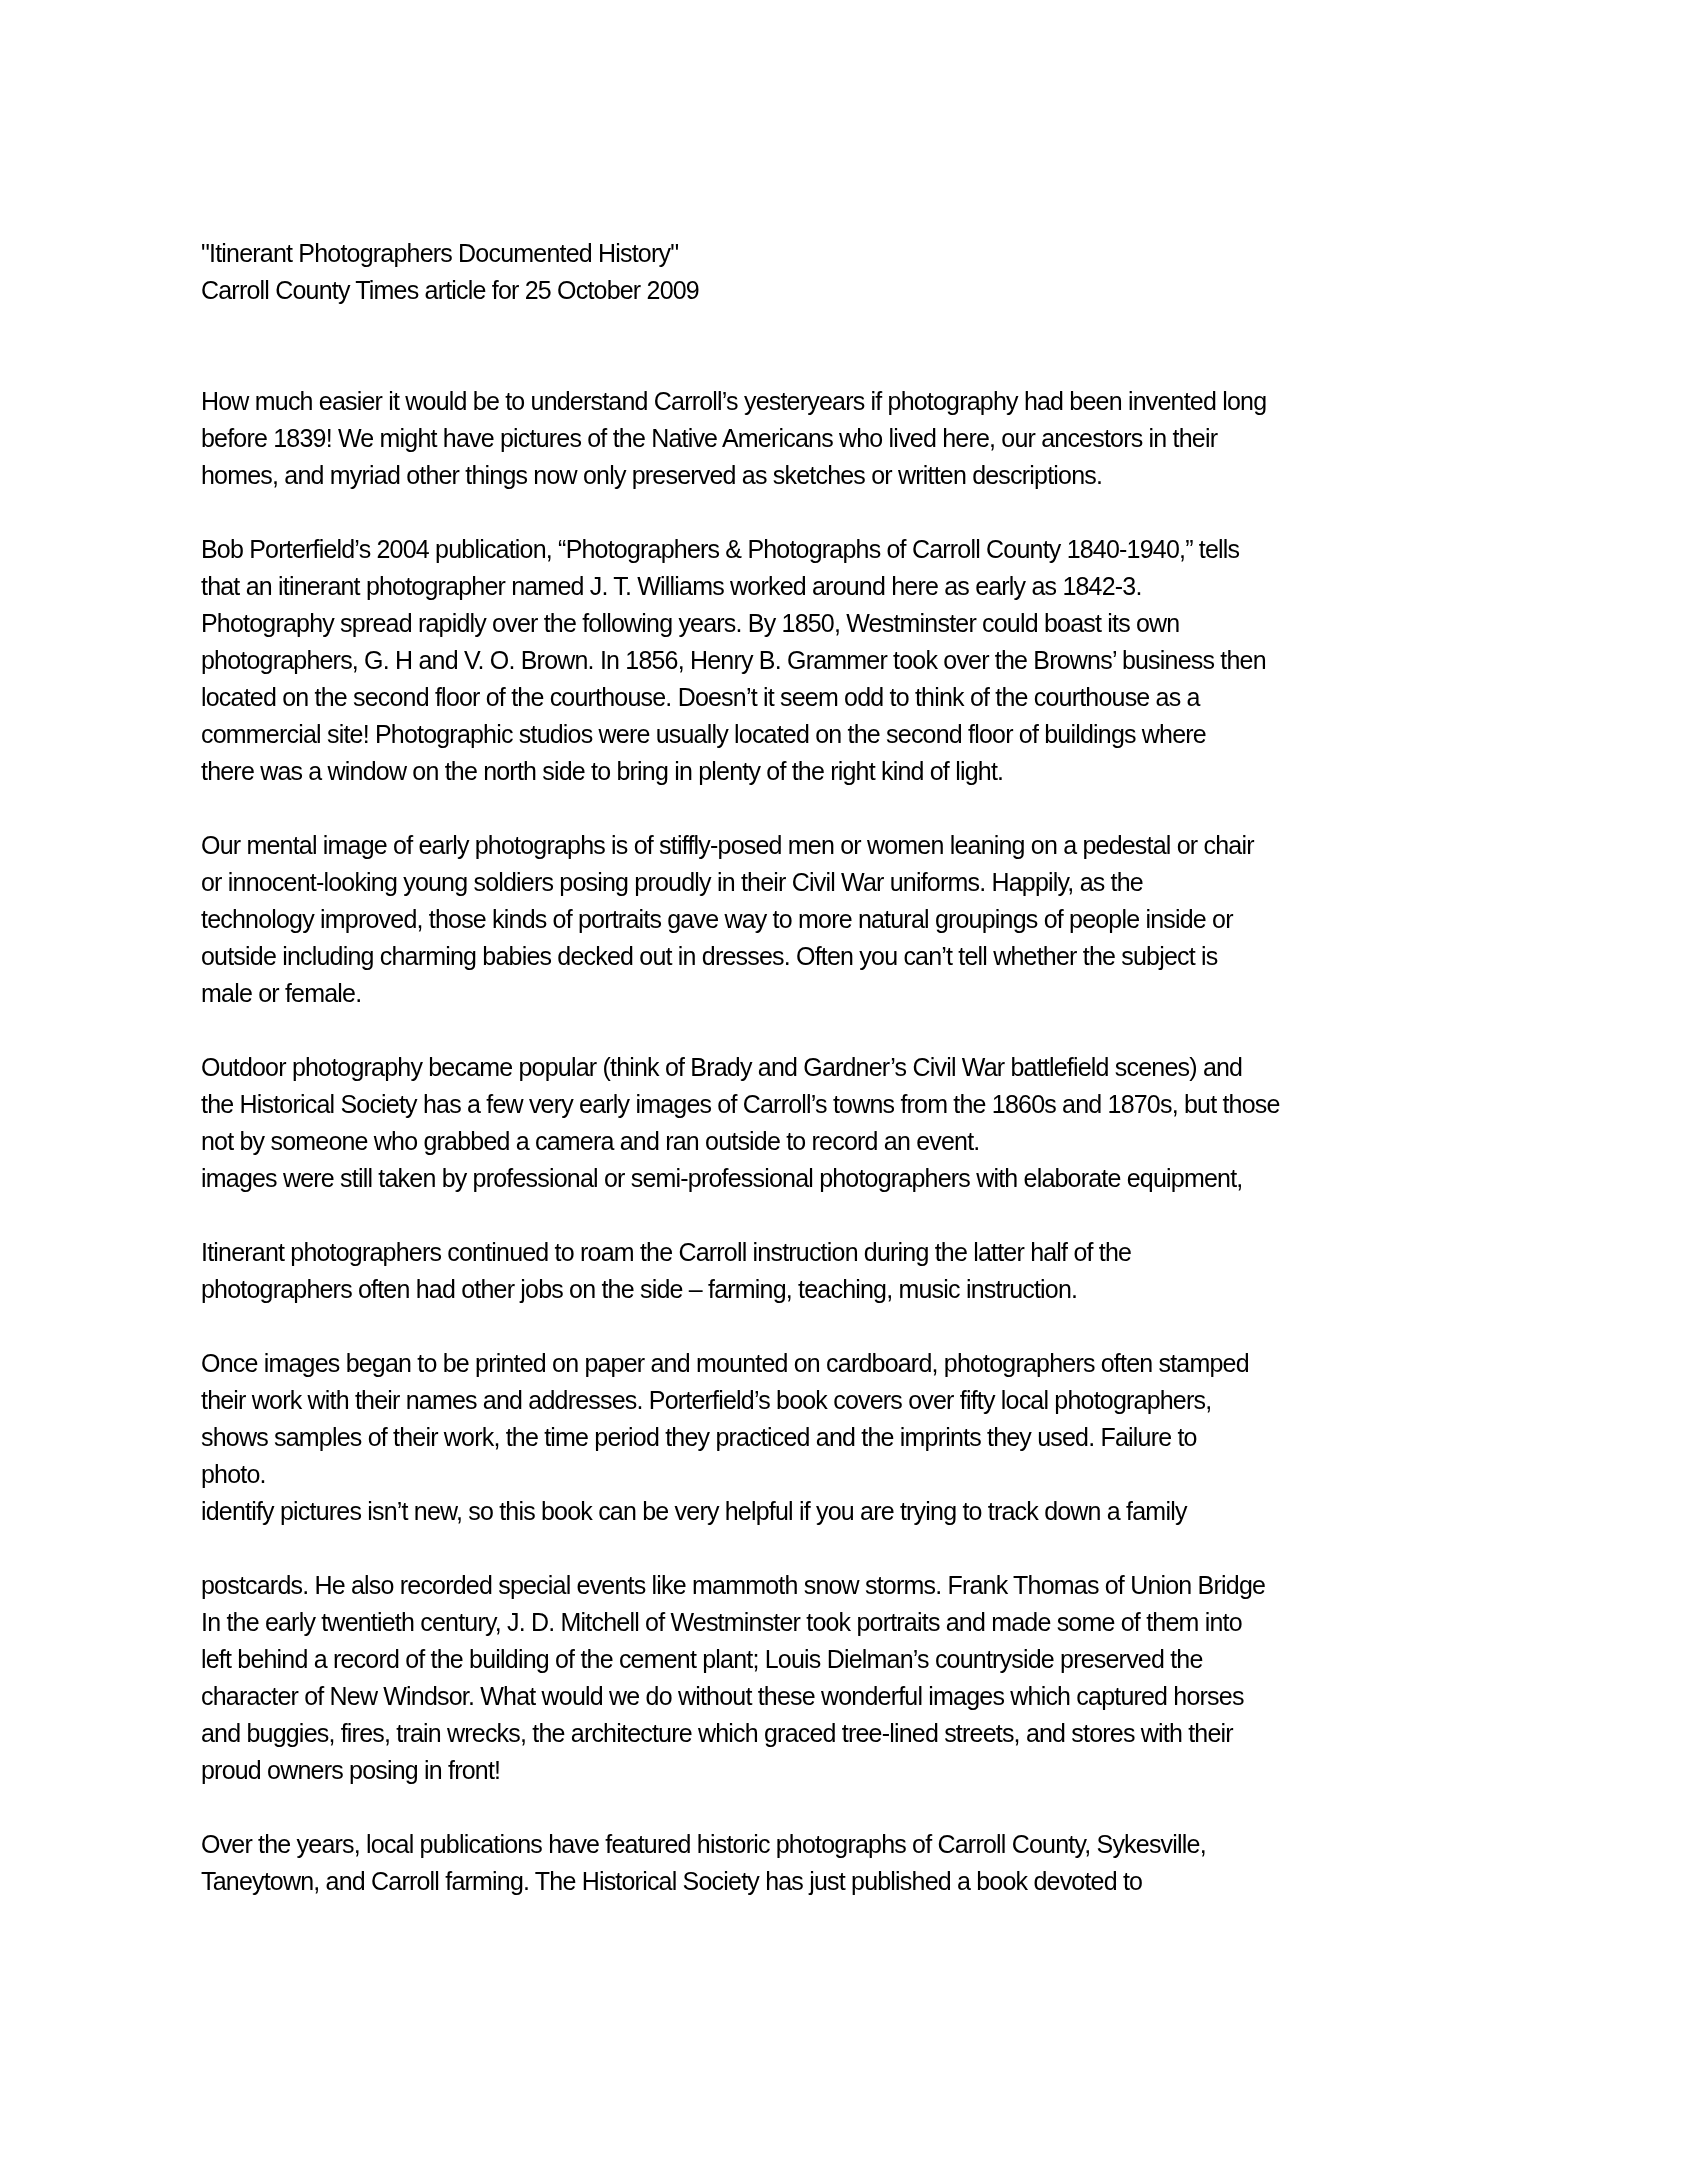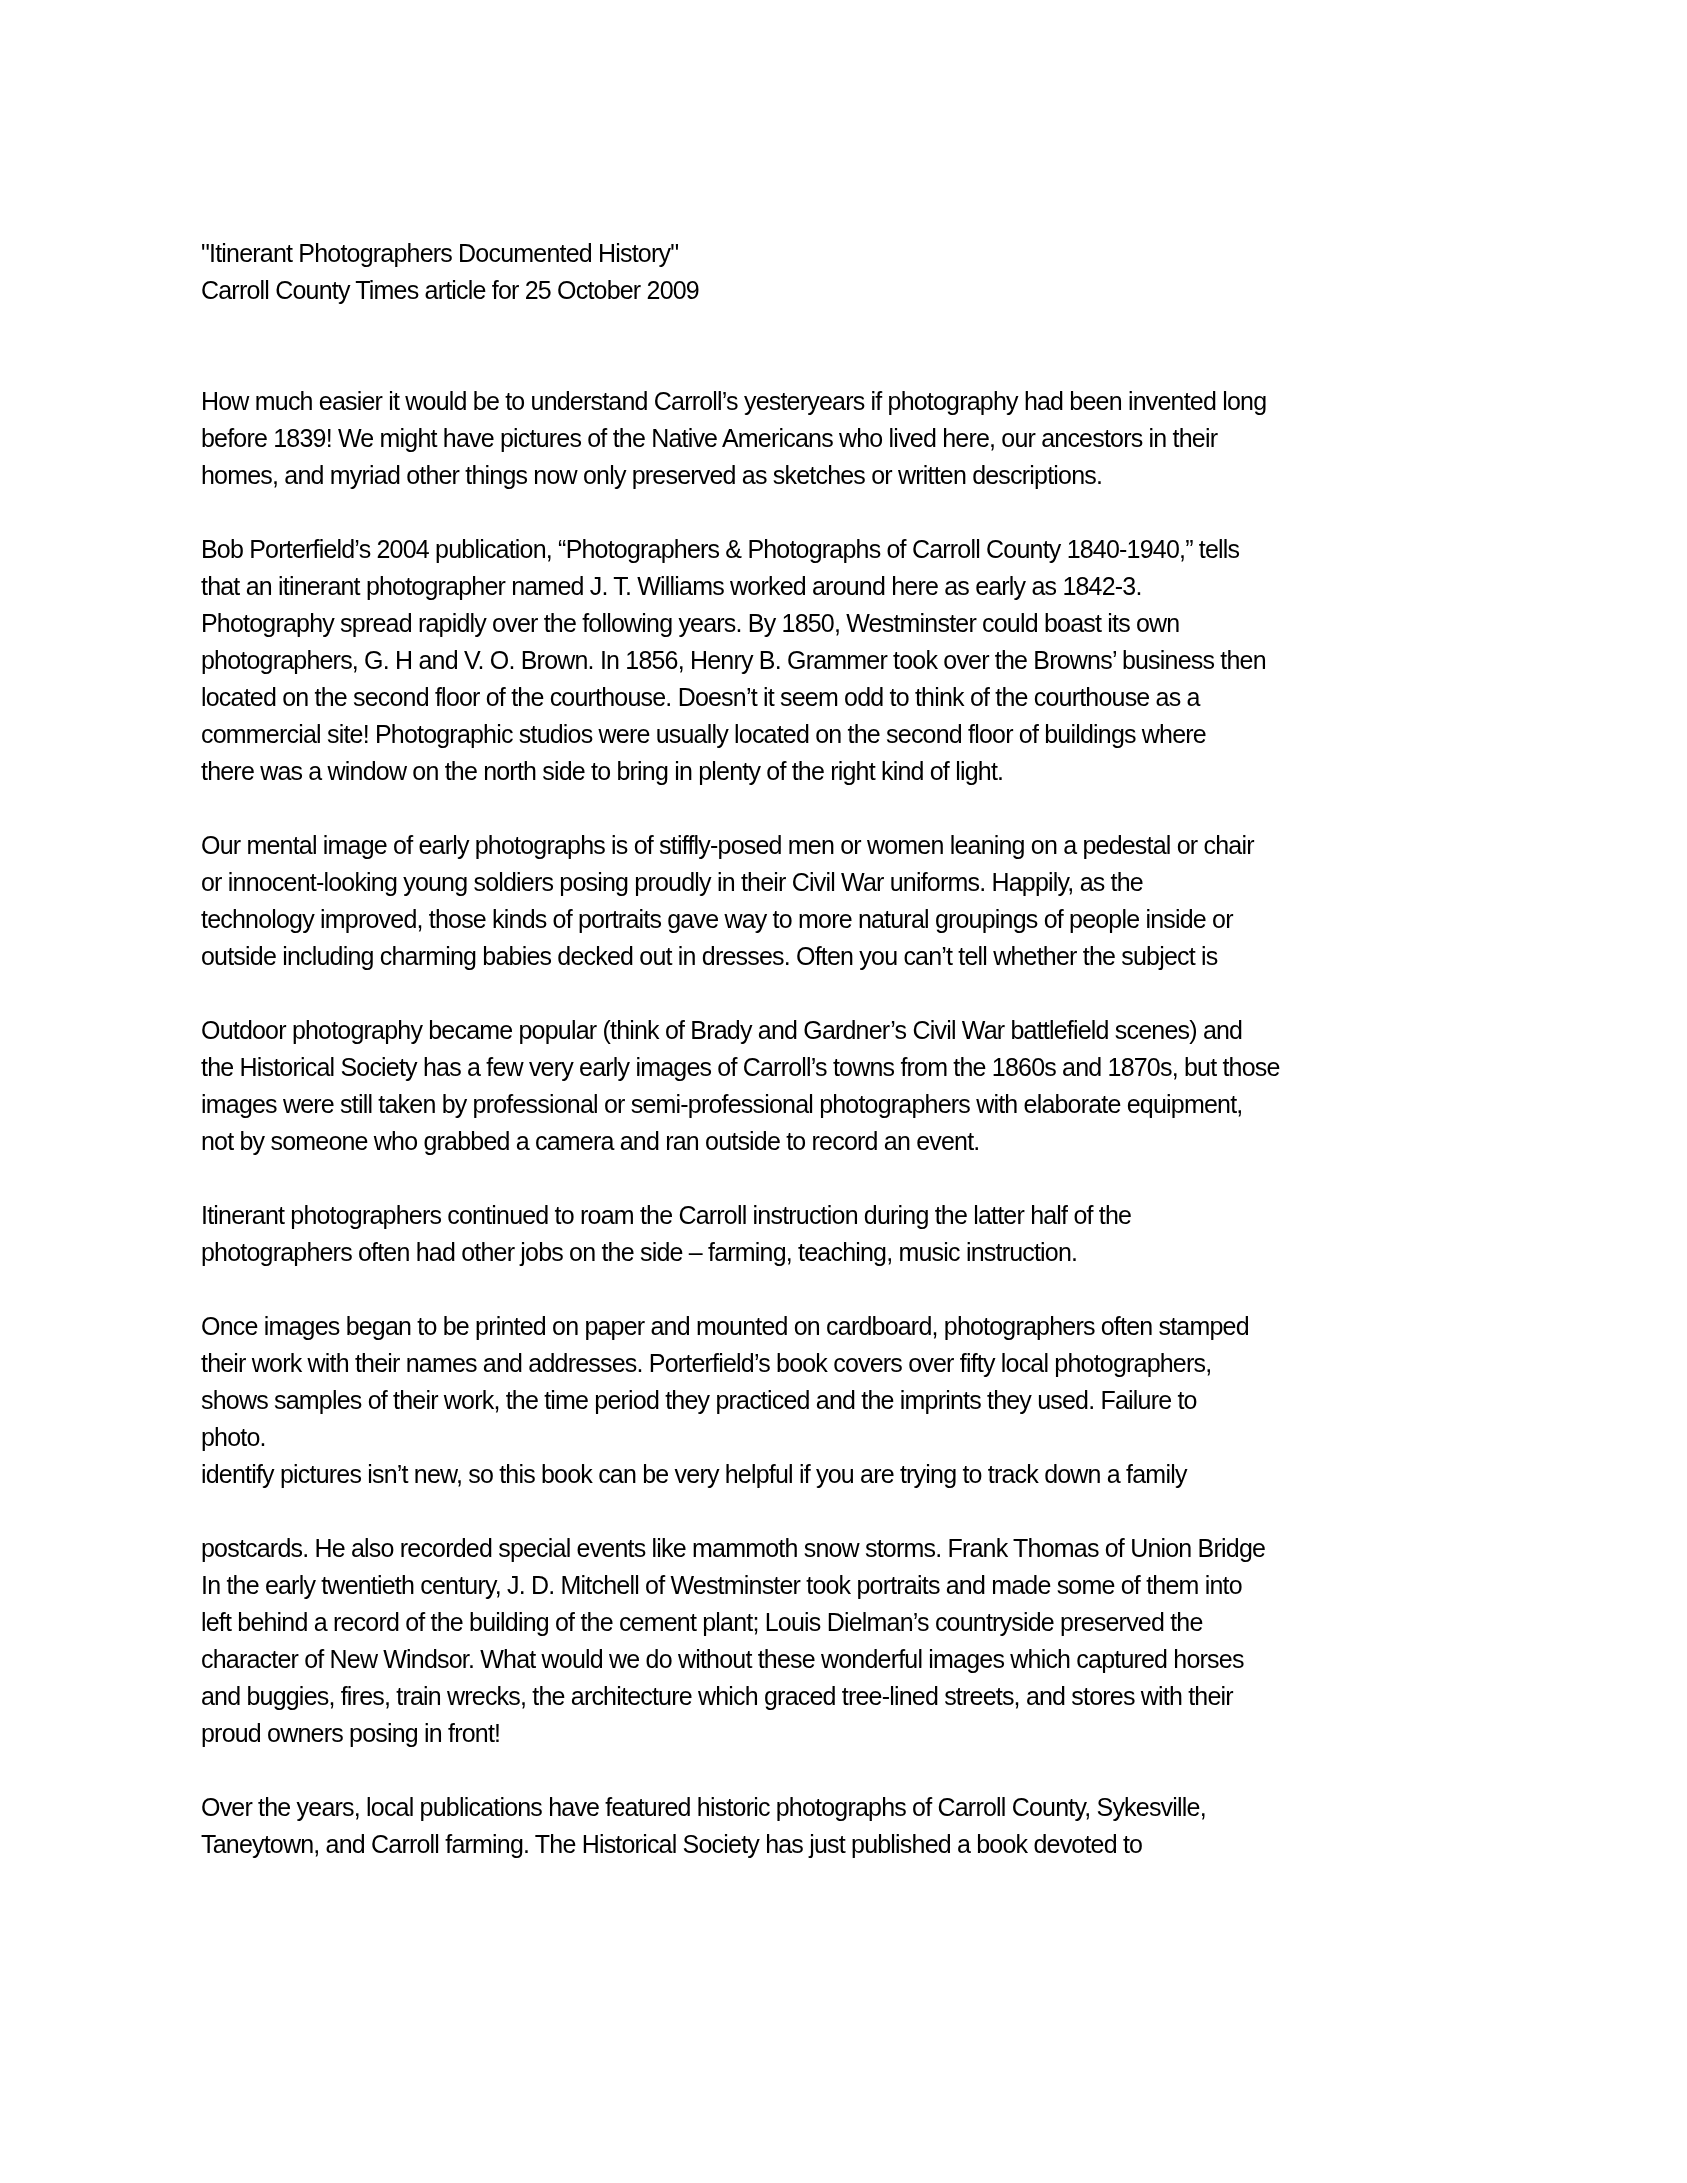--- a/index.html
+++ b/index.html
@@ -46,28 +46,29 @@
       <span class="line">commercial site!  Photographic studios were usually located on the second floor of buildings where</span>
       <span class="line">there was a window on the north side to bring in plenty of the right kind of light.</span>
     </div>
     <div class="gap"></div>
 
     <div class="para">
       <span class="line">Our mental image of early photographs is of stiffly-posed men or women leaning on a pedestal or chair</span>
       <span class="line">or innocent-looking young soldiers posing proudly in their Civil War uniforms.  Happily, as the</span>
       <span class="line">technology improved, those kinds of portraits gave way to more natural groupings of people inside or</span>
       <span class="line">outside including charming babies decked out in dresses.  Often you can’t tell whether the subject is</span>
+      <span class="line">male or female.</span>
     </div>
     <div class="gap"></div>
 
     <div class="para">
       <span class="line">Outdoor photography became popular (think of Brady and Gardner’s Civil War battlefield scenes) and</span>
       <span class="line">the Historical Society has a few very early images of Carroll’s towns from the 1860s and 1870s, but those</span>
+      <span class="line">not by someone who grabbed a camera and ran outside to record an event.</span>
       <span class="line">images were still taken by professional or semi-professional photographers with elaborate equipment,</span>
-      <span class="line">not by someone who grabbed a camera and ran outside to record an event.</span>
     </div>
     <div class="gap"></div>
 
     <div class="para">
       <span class="line">Itinerant photographers continued to roam the Carroll instruction during the latter half of the</span>
       <span class="line">photographers often had other jobs on the side – farming, teaching, music instruction.</span>
     </div>
     <div class="gap"></div>
 
     <div class="para">

